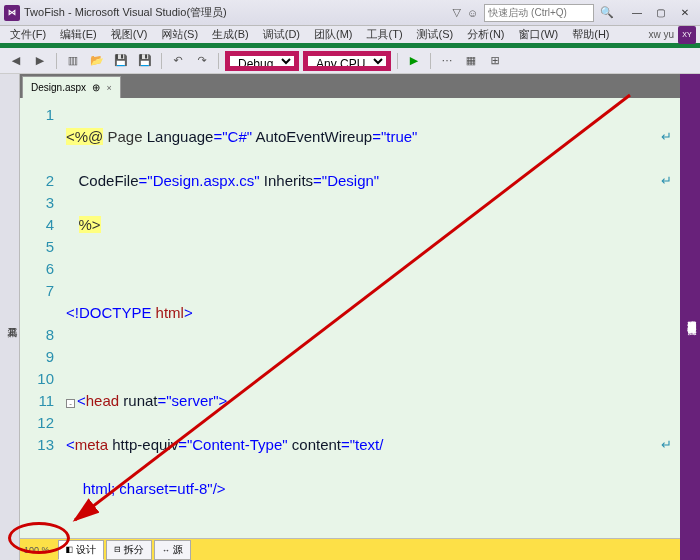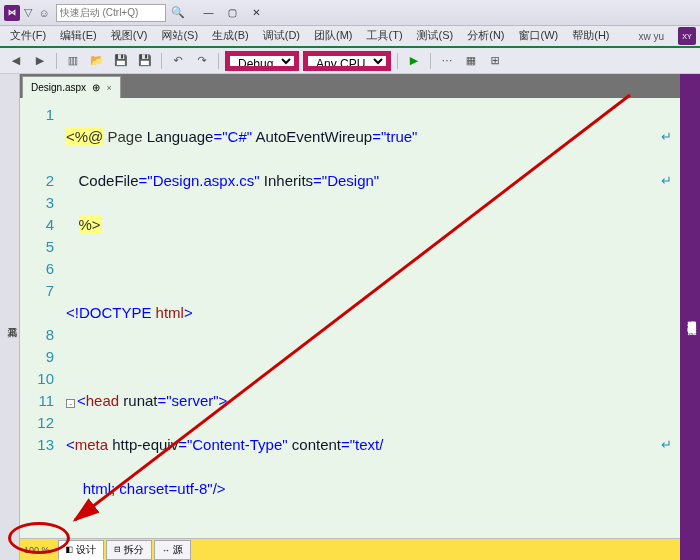--- a/index.html
+++ b/index.html
@@ -4,23 +4,23 @@
 <style>
 *{margin:0;padding:0;box-sizing:border-box;font-family:"Microsoft YaHei","Segoe UI",sans-serif}
 body{width:700px;height:560px;background:#eee;overflow:hidden;position:relative;font-size:11px}
 .titlebar{height:26px;background:linear-gradient(#e8e8f0,#dcdce8);display:flex;align-items:center;padding:0 4px;border-bottom:1px solid #bbb}
 .vs-icon{width:16px;height:16px;background:#68217a;border-radius:2px;margin-right:4px;display:flex;align-items:center;justify-content:center;color:#fff;font-size:8px;font-weight:bold}
 .title-text{flex:1;font-size:11px;color:#333}
 .title-right{display:flex;align-items:center;gap:6px}
 .quick-search{width:110px;height:18px;border:1px solid #aaa;background:#fff;font-size:10px;padding:4px 3px;color:#999}
 .winbtns{display:flex;gap:2px;margin-left:6px}
 .winbtn{width:22px;height:16px;display:flex;align-items:center;justify-content:center;font-size:10px;color:#333;cursor:pointer}
-.menubar{height:22px;background:#e8e8f0;display:flex;padding:0 4px;gap:2px;border-bottom:2px solid #15803d}
+.menubar{height:22px;background:#e8e8f0;display:flex;align-items:center;padding:0 4px;gap:2px;border-bottom:5px solid #15803d}
 .menuitem{padding:2px 6px;font-size:11px;color:#333;cursor:pointer}
-.user-badge{margin-left:auto;display:flex;align-items:center;gap:14px;font-size:10px;color:#555}
+.user-badge{margin-left:auto;display:flex;align-items:center;gap:4px;font-size:10px;color:#555}
 .user-avatar{width:18px;height:18px;background:#68217a;border-radius:2px;color:#fff;font-size:7px;display:flex;align-items:center;justify-content:center}
 .toolbar{height:26px;background:#e8e8f0;display:flex;align-items:center;padding:0 6px;gap:4px;border-bottom:1px solid #ccc}
 .tbtn{width:20px;height:20px;display:flex;align-items:center;justify-content:center;cursor:pointer;border-radius:2px}
 .tsep{width:1px;height:16px;background:#bbb;margin:0 2px}
 .tselect{height:20px;border:5px solid #be185d;background:#fff;font-size:12px;padding:0 4px}
 .main-area{display:flex;height:calc(100% - 74px);position:relative}
 .left-rail{width:20px;background:#e0e0e8;border-right:1px solid #bbb;writing-mode:vertical-rl;text-orientation:mixed;font-size:10px;color:#444;padding-top:6px;text-align:center}
 .editor-area{flex:1;display:flex;flex-direction:column;background:#fff}
 .tabbar{height:24px;background:#737373;display:flex;align-items:flex-end;padding-left:2px}
 .tab{height:22px;background:#e8f5e8;border:1px solid #999;border-bottom:none;padding:3px 8px;font-size:10px;display:flex;align-items:center;gap:6px;cursor:pointer}
@@ -45,20 +45,21 @@
 .right-rail{width:20px;background:#68217a;color:#fff;writing-mode:vertical-rl;font-size:9px;padding:6px 2px;text-align:center}
 .annotation-circle{position:absolute;left:8px;bottom:6px;width:62px;height:32px;border:3px solid #c00;border-radius:50%;pointer-events:none;z-index:100}
 .annotation-arrow{position:absolute;pointer-events:none;z-index:99}
 .tiny-icon{font-size:11px;color:#555}
 </style>
 </head>
 <body>
 
 <div class="titlebar">
   <div class="vs-icon">⋈</div>
+  <div class="title-text">TwoFish - Microsoft Visual Studio(管理员)</div>
   <div class="title-right">
     <span class="tiny-icon">▽</span>
     <span class="tiny-icon">☺</span>
     <input class="quick-search" placeholder="快速启动 (Ctrl+Q)" style="">
     <span class="tiny-icon">🔍</span>
     <div class="winbtns">
       <div class="winbtn">—</div>
       <div class="winbtn">▢</div>
       <div class="winbtn">✕</div>
     </div>

